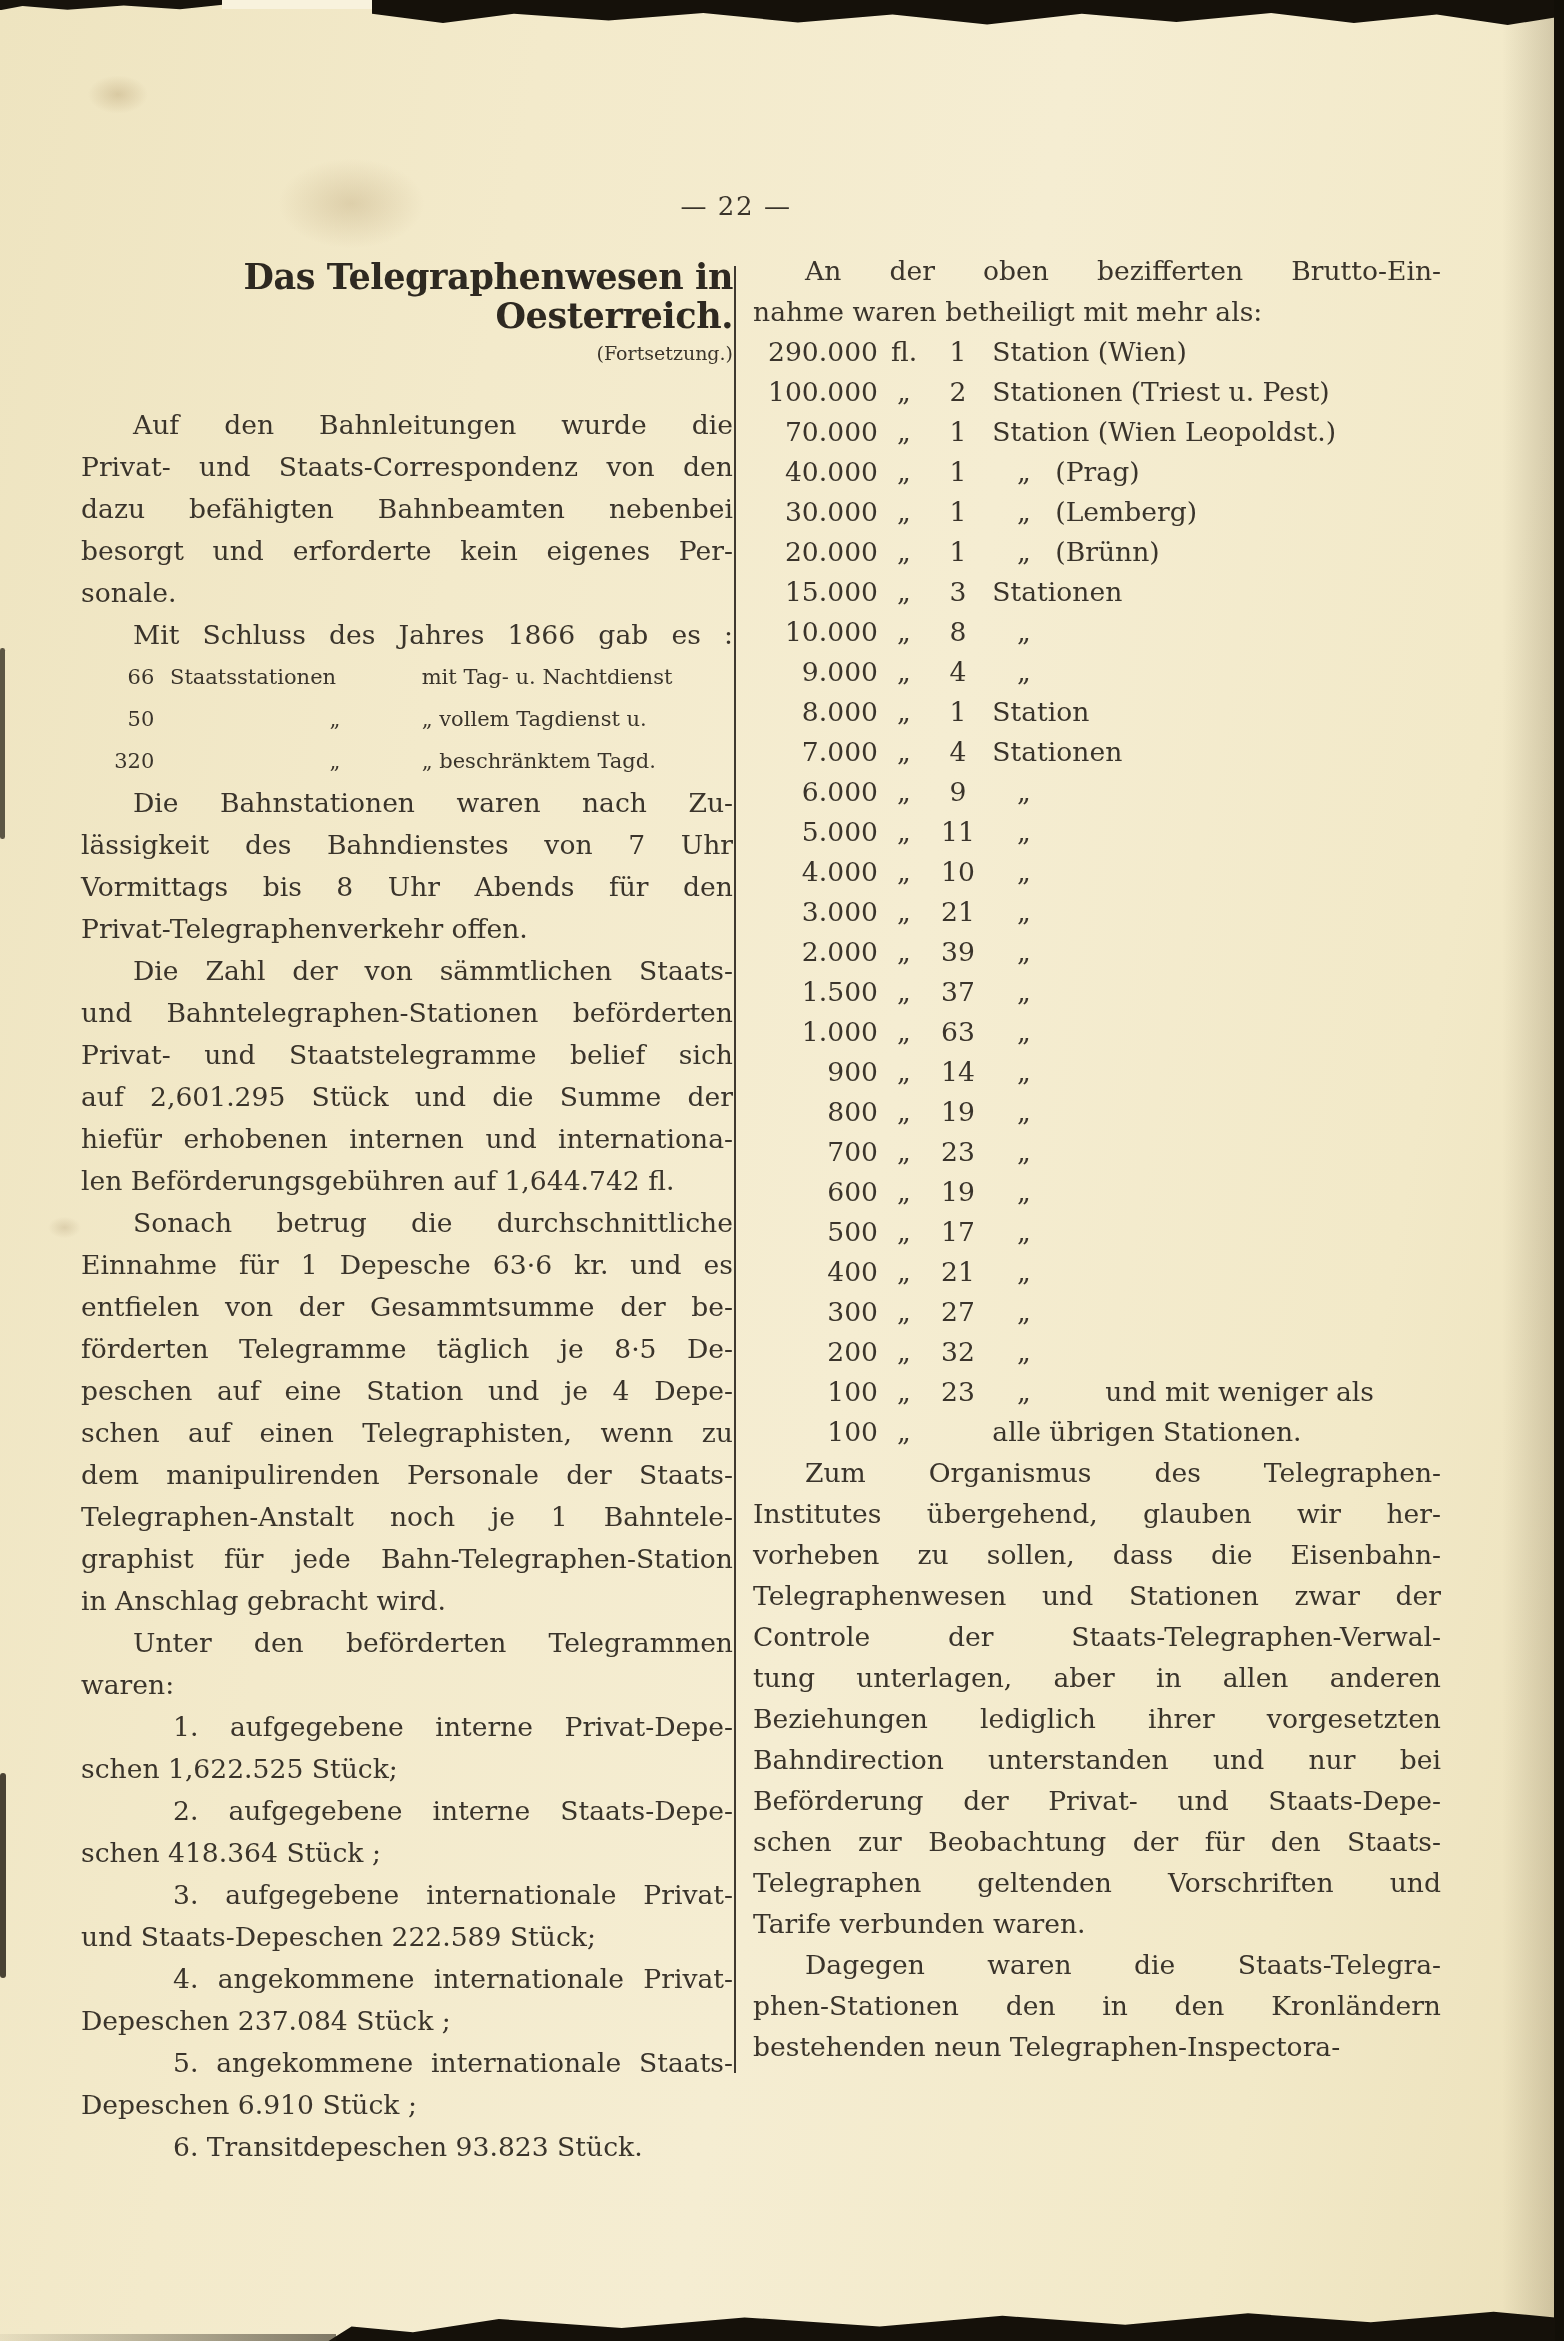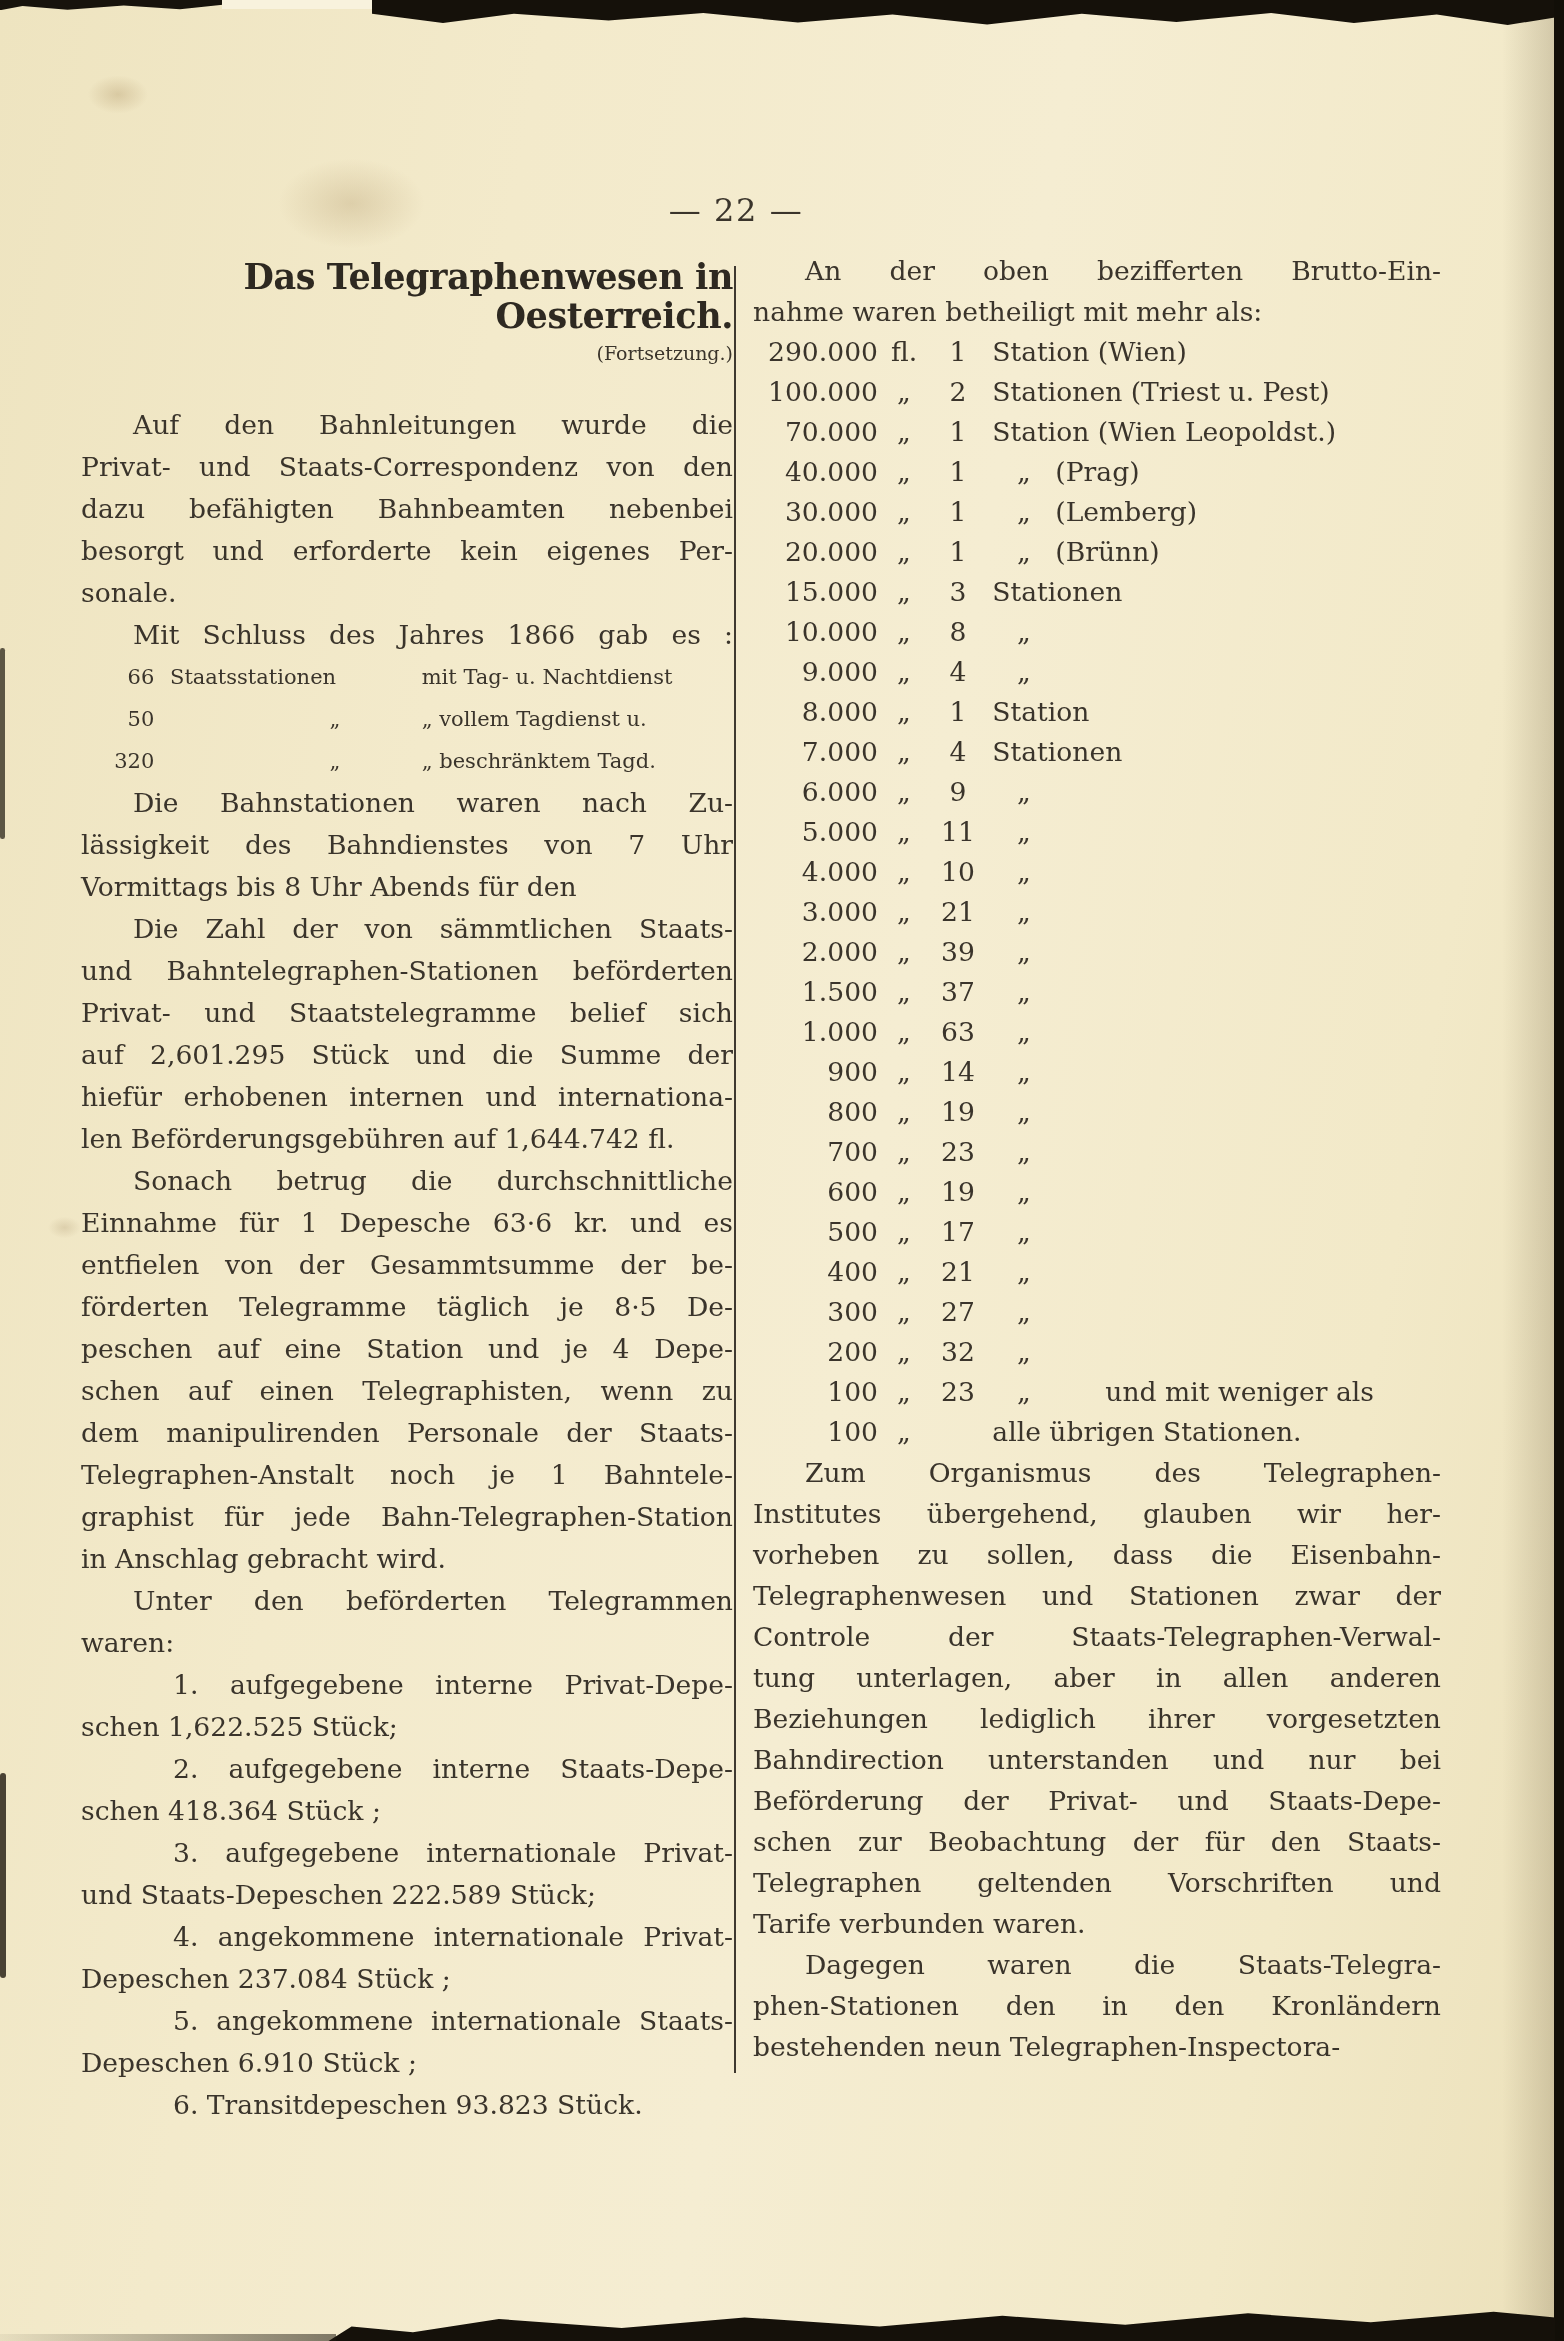--- a/index.html
+++ b/index.html
@@ -25,21 +25,21 @@
   .edge-left-a{position:absolute;left:0;top:648px;width:4.7px;height:191px;background:#2b251a;opacity:.75;border-radius:2.3px;}
   .edge-left-b{position:absolute;left:0;top:1773px;width:6.3px;height:205px;background:#2b251a;opacity:.85;border-radius:3.1px;}
   .stain1{position:absolute;left:250px;top:141px;width:203px;height:125px;
          background:radial-gradient(closest-side,rgba(150,118,66,0.22),rgba(150,118,66,0) 72%);}
   .stain2{position:absolute;left:75px;top:67px;width:86px;height:55px;
          background:radial-gradient(closest-side,rgba(150,118,66,0.25),rgba(150,118,66,0) 70%);}
   .stain3{position:absolute;left:41px;top:1212px;width:47px;height:31px;
          background:radial-gradient(closest-side,rgba(130,100,58,0.18),rgba(130,100,58,0) 70%);}
   
   #pagenum{position:absolute;left:656px;top:191px;width:160px;text-align:center;
-         font-size:32px;letter-spacing:1.6px;color:#3a342b;}
+         font-size:26px;letter-spacing:1.6px;color:#3a342b;}
   
   #divider{position:absolute;left:734px;top:266px;width:2.3px;height:1807px;background:#3f3930;}
   
   #left-col{position:absolute;left:81px;top:257px;width:652px;}
   #right-col{position:absolute;left:753px;top:250px;width:688px;}
   .title{font-size:35px;font-weight:bold;text-align:right;line-height:39px;color:#2e2921;letter-spacing:-0.4px;}
   .subtitle{font-size:19px;text-align:right;line-height:30px;margin-top:3px;}
   .block{margin:0;}
   #left-col .block.first{margin-top:36px;}
   .line{font-size:26.6px;line-height:42px;white-space:nowrap;}
@@ -109,20 +109,21 @@
             <span class="scount">320</span>
             <span class="smid ditto">„</span>
             <span class="srest">„ beschränktem Tagd.</span>
           </div>
         </div>
 
       <div class="block ind">
           <div class="line jline">Die Bahnstationen waren nach Zu-</div>
           <div class="line jline">lässigkeit des Bahndienstes von 7 Uhr</div>
           <div class="line jline">Vormittags bis 8 Uhr Abends für den</div>
+          <div class="line jline">Privat-Telegraphenverkehr offen.</div>
         </div>
       <div class="block ind">
           <div class="line jline">Die Zahl der von sämmtlichen Staats-</div>
           <div class="line jline">und Bahntelegraphen-Stationen beförderten</div>
           <div class="line jline">Privat- und Staatstelegramme belief sich</div>
           <div class="line jline">auf 2,601.295 Stück und die Summe der</div>
           <div class="line jline">hiefür erhobenen internen und internationa-</div>
           <div class="line jline">len Beförderungsgebühren auf 1,644.742 fl.</div>
         </div>
       <div class="block ind">

